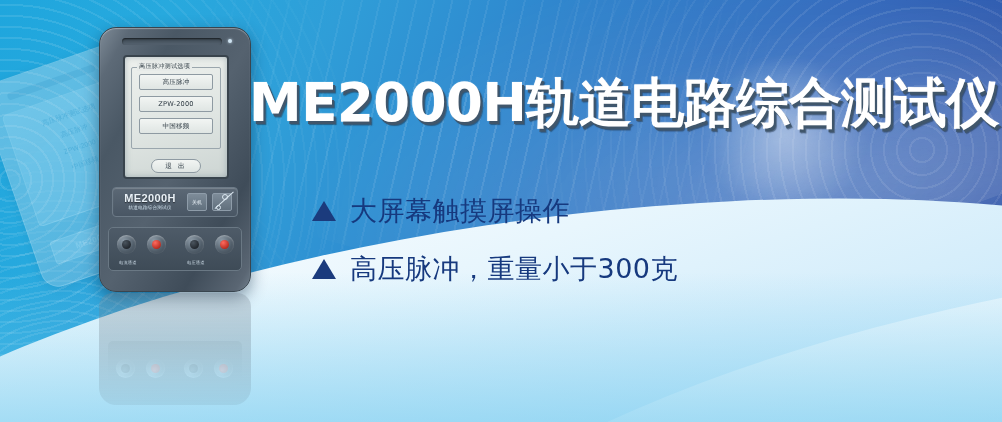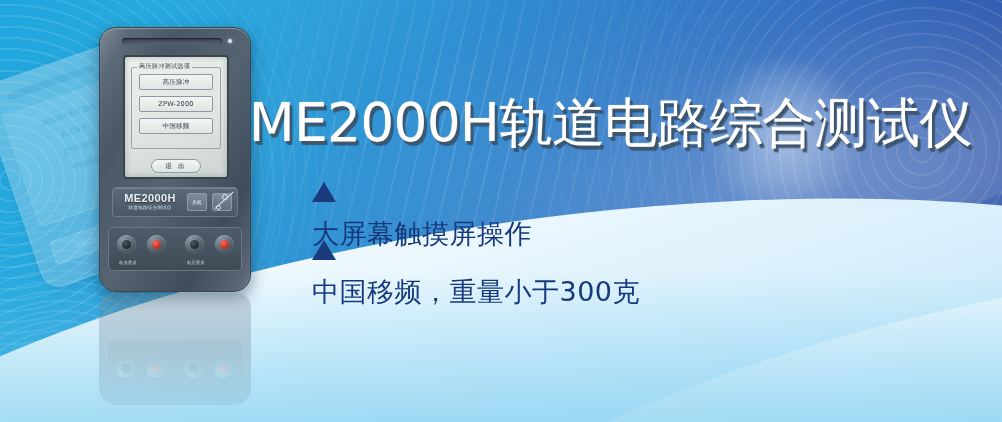--- a/index.html
+++ b/index.html
@@ -257,34 +257,33 @@
   }
   .refl-jacks{
     position:absolute;left:9px;bottom:48px;width:134px;height:44px;border-radius:5px;
     background:linear-gradient(180deg,#4e5b68,#3e4b57);
   }
   .refl-jacks .jack{top:7px;}
 
   
   #title{
     position:absolute;left:249px;top:76px;width:700px;
-    font-size:53px;font-weight:normal;color:#ffffff;letter-spacing:-0.5px;
+    font-size:53px;font-weight:bold;color:#ffffff;letter-spacing:-0.5px;
     white-space:nowrap;line-height:1;
     text-shadow:
       2px 3px 0 #40566b,
       3px 4px 1px rgba(30,50,70,.55),
       0 0 1px rgba(255,255,255,.9);
     font-family:"DejaVu Sans","Liberation Sans",sans-serif;
-    margin-top:20px;
   }
 
   
   #features{position:absolute;left:312px;top:182px;}
   .feature{
-    display:flex;gap:14px;height:58px;flex-direction:column;
+    display:flex;align-items:center;gap:14px;height:58px;
   }
   .tri{
     width:0;height:0;flex:none;
     border-left:12px solid transparent;border-right:12px solid transparent;
     border-bottom:20px solid #1b3b7d;
   }
   .feature-text{
     font-size:27px;color:#16397e;letter-spacing:.5px;white-space:nowrap;
     font-family:"DejaVu Sans","Liberation Sans",sans-serif;
   }
@@ -389,17 +388,17 @@
 
   <div id="title">ME2000H轨道电路综合测试仪</div>
 
   <div id="features">
     <div class="feature">
       <span class="tri"></span>
       <span class="feature-text">大屏幕触摸屏操作</span>
     </div>
     <div class="feature">
       <span class="tri"></span>
-      <span class="feature-text">中国移频，重量小于300克</span>
+      <span class="feature-text">高压脉冲，重量小于300克</span>
     </div>
   </div>
 
 </div>
 
 </body></html>

